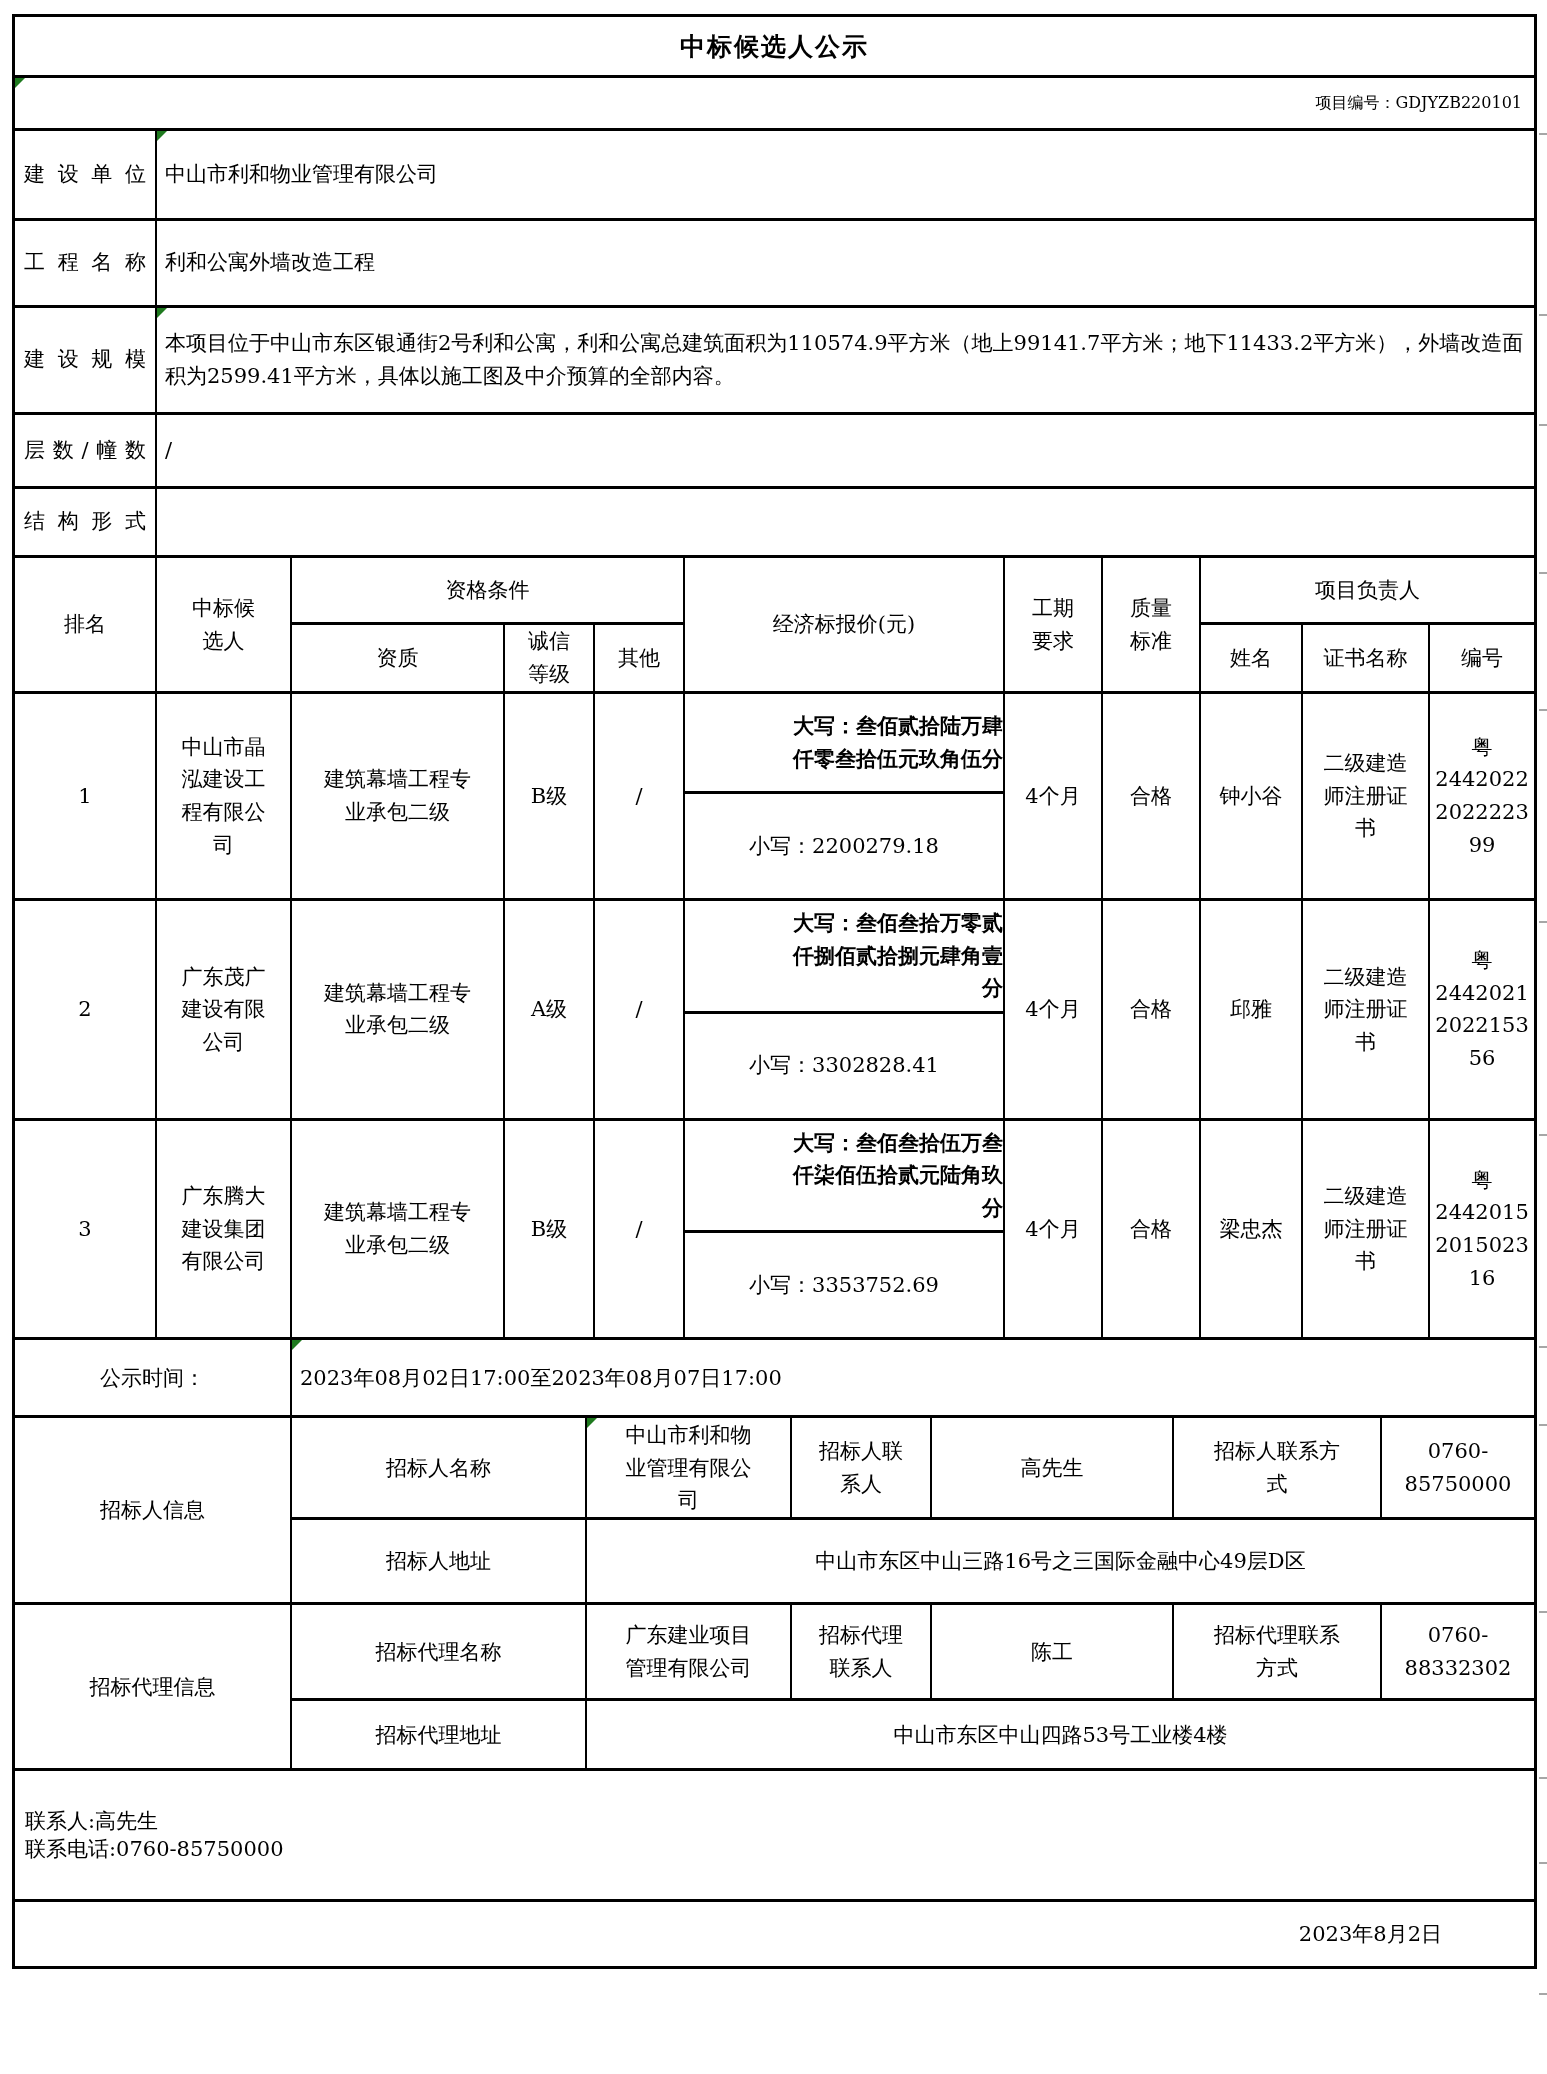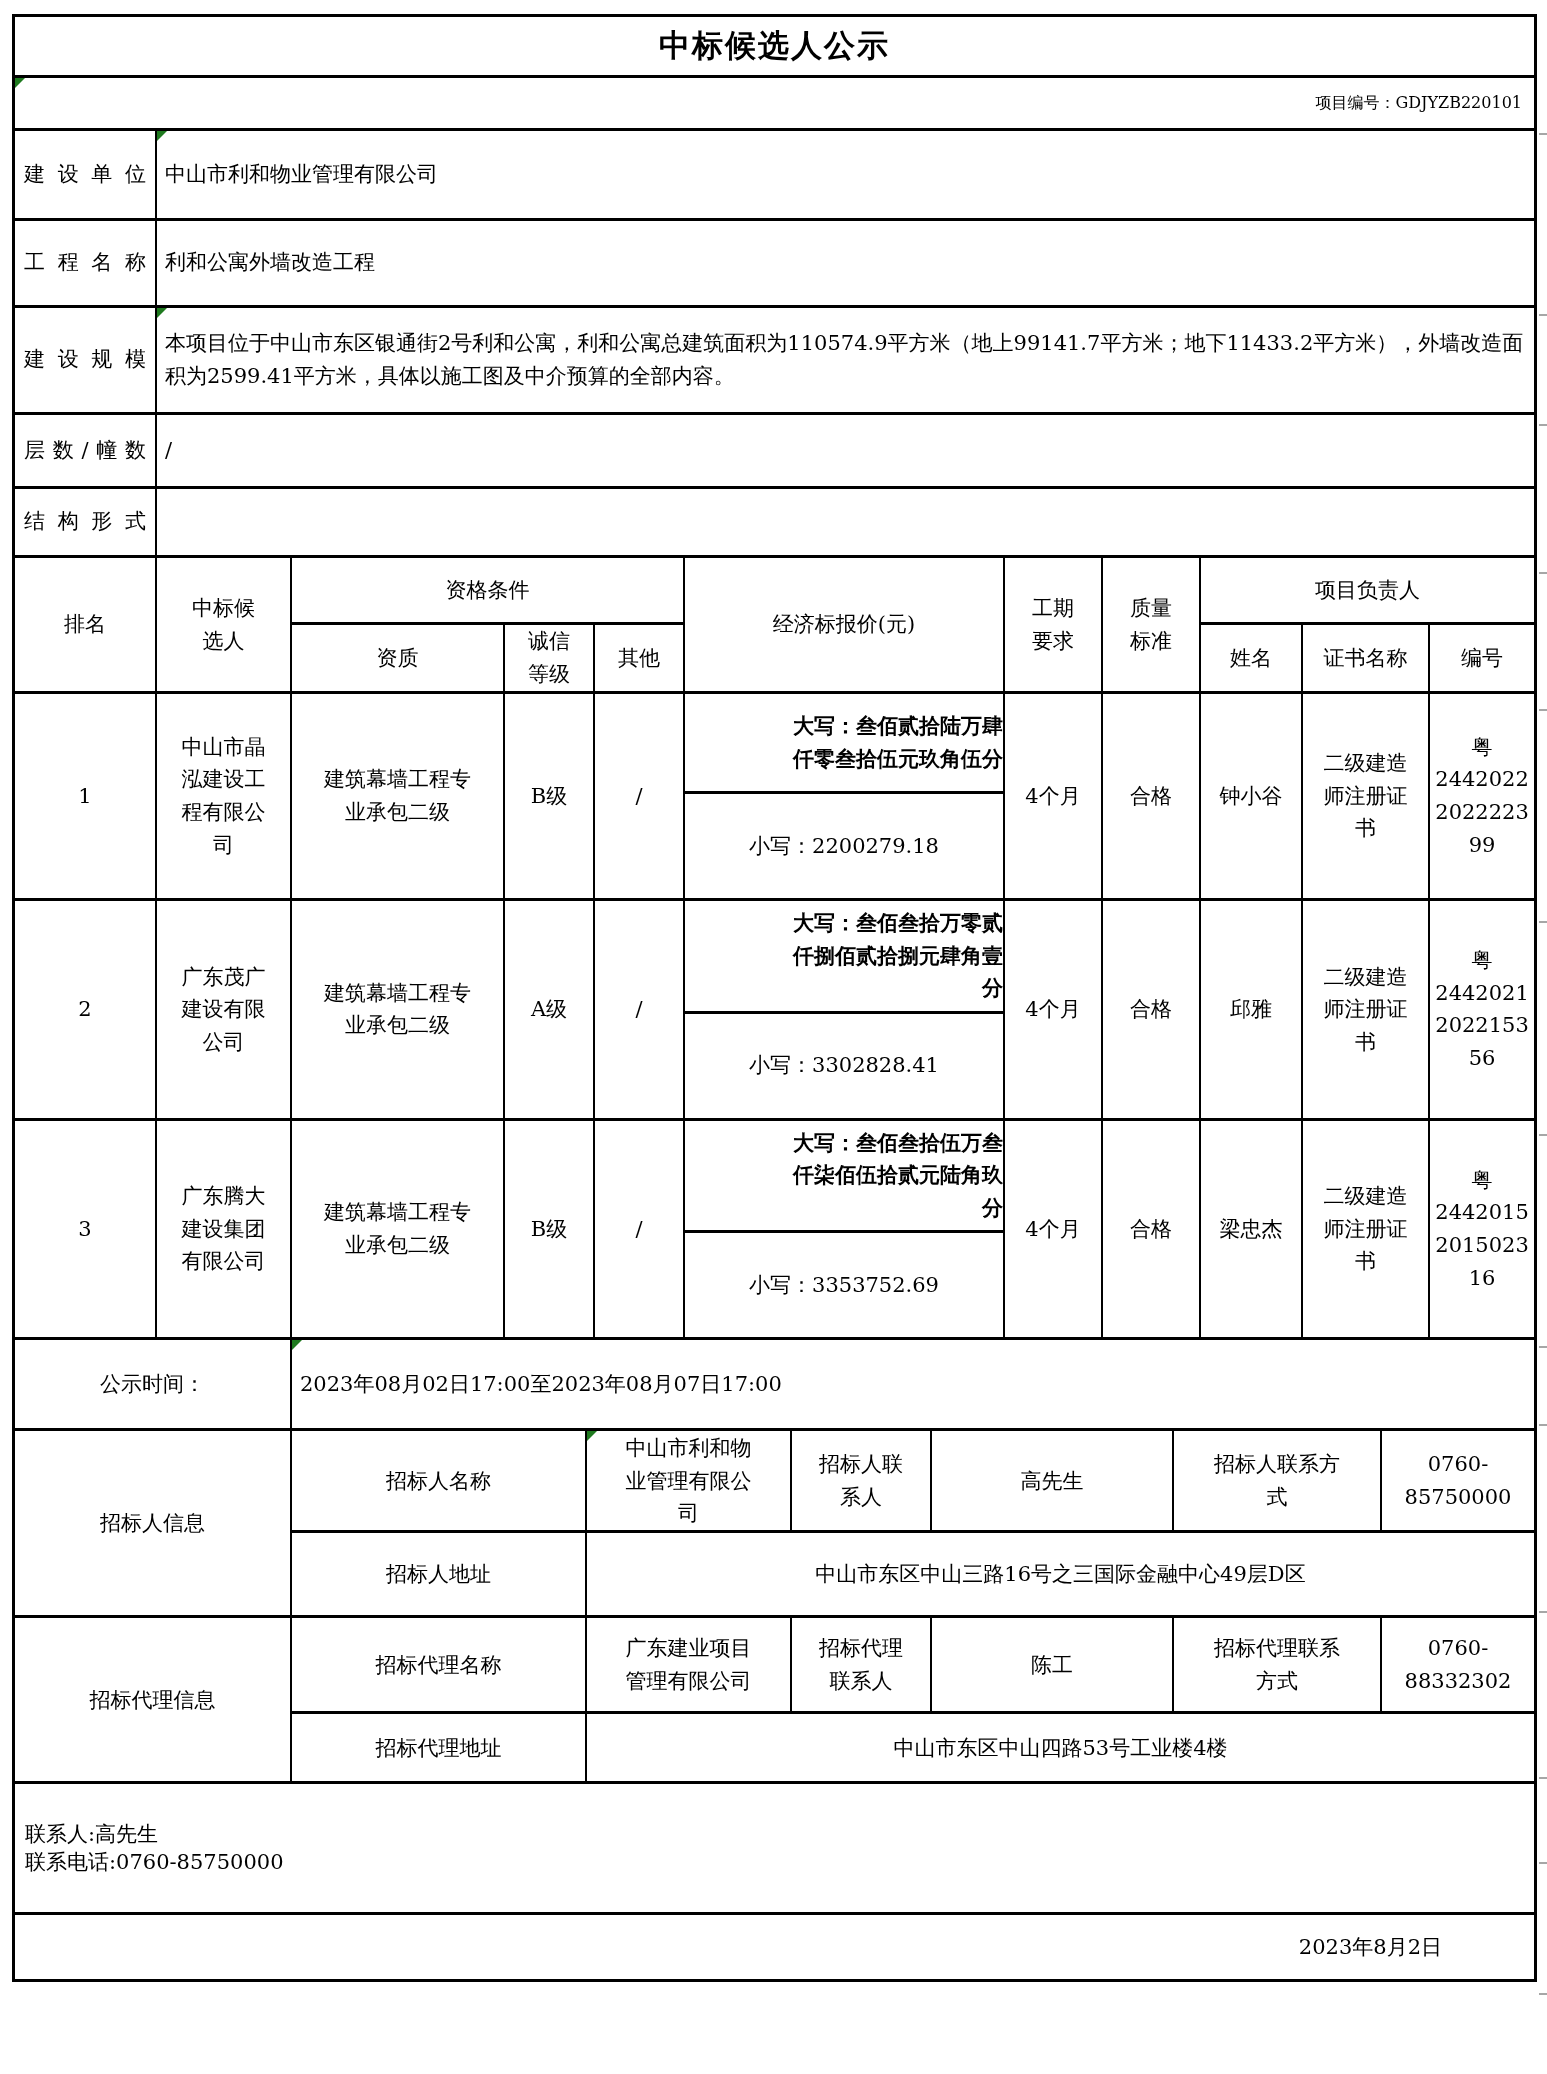--- a/index.html
+++ b/index.html
@@ -7,21 +7,21 @@
     width:1547px;height:2074px;position:relative;background:#ffffff;
     font-family:"DejaVu Serif","Liberation Serif",serif;color:#000;
   }
   .doc{
     position:absolute;left:12px;top:14px;width:1519px;
     border:3px solid #000;background:#fff;
   }
   .sec{border-bottom:3px solid #000;}
   .sec:last-child{border-bottom:none;}
   .title-row{height:58px;display:flex;align-items:center;justify-content:center;
-    font-size:31px;font-weight:bold;letter-spacing:2px;}
+    font-size:25px;font-weight:bold;letter-spacing:2px;}
   .projno-row{height:53px;display:flex;align-items:center;justify-content:flex-end;
     padding-right:12px;font-size:16px;position:relative;box-sizing:border-box;}
   table{border-collapse:collapse;table-layout:fixed;width:100%;font-size:21px;line-height:1.55;}
   td{padding:0;vertical-align:middle;position:relative;}
   .br{border-right:2px solid #000;}
   .bb{border-bottom:3px solid #000;}
   .bt{border-top:3px solid #000;}
   .c{text-align:center;}
   .dist{text-align:justify;text-align-last:justify;padding:8px 9px;box-sizing:border-box;}
   .val{text-align:left;padding:0 8px;box-sizing:border-box;}
@@ -198,21 +198,21 @@
   </div>
 
   <div class="sec">
     <table>
       <colgroup>
           <col style="width:276px">
           <col style="width:1243px">
         </colgroup>
       <tbody>
           <tr>
-        <td class="br c" style="height:88px">公示时间：</td>
+        <td class="br c" style="height:75px">公示时间：</td>
         <td class="val">
           <span class="gt"></span>
           <span>2023年08月02日17:00至2023年08月07日17:00</span>
         </td>
       </tr>
     </tbody>
       </table>
   </div>
 
   <div class="sec">

